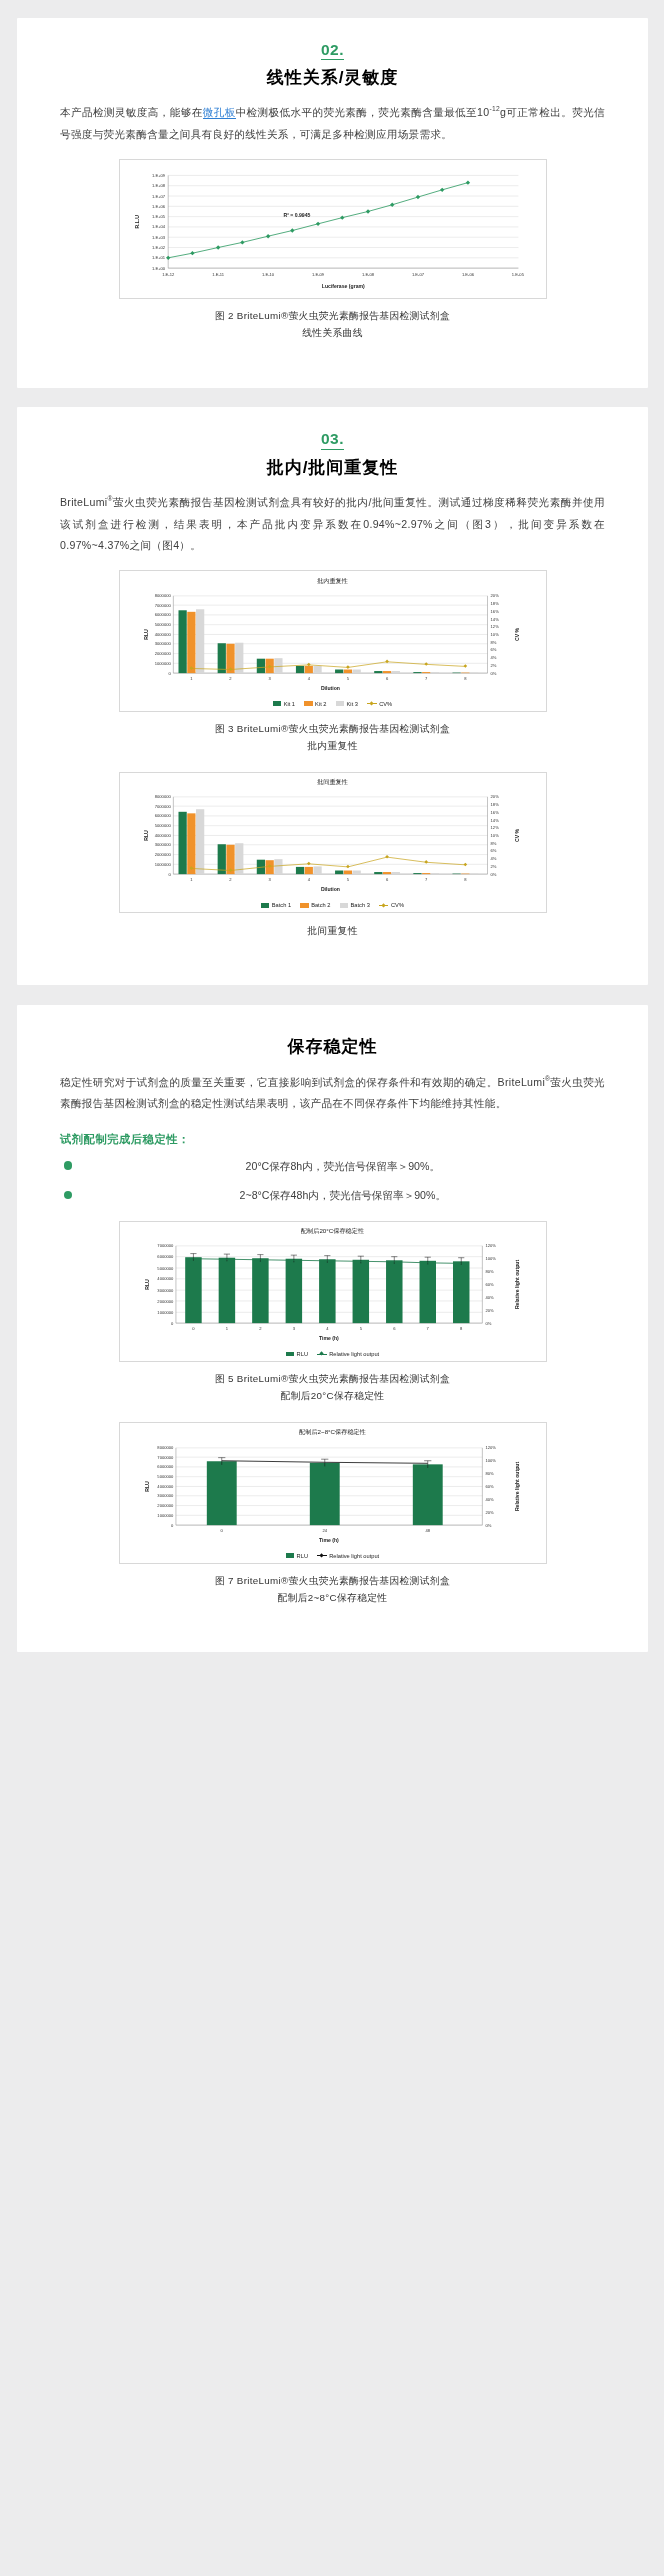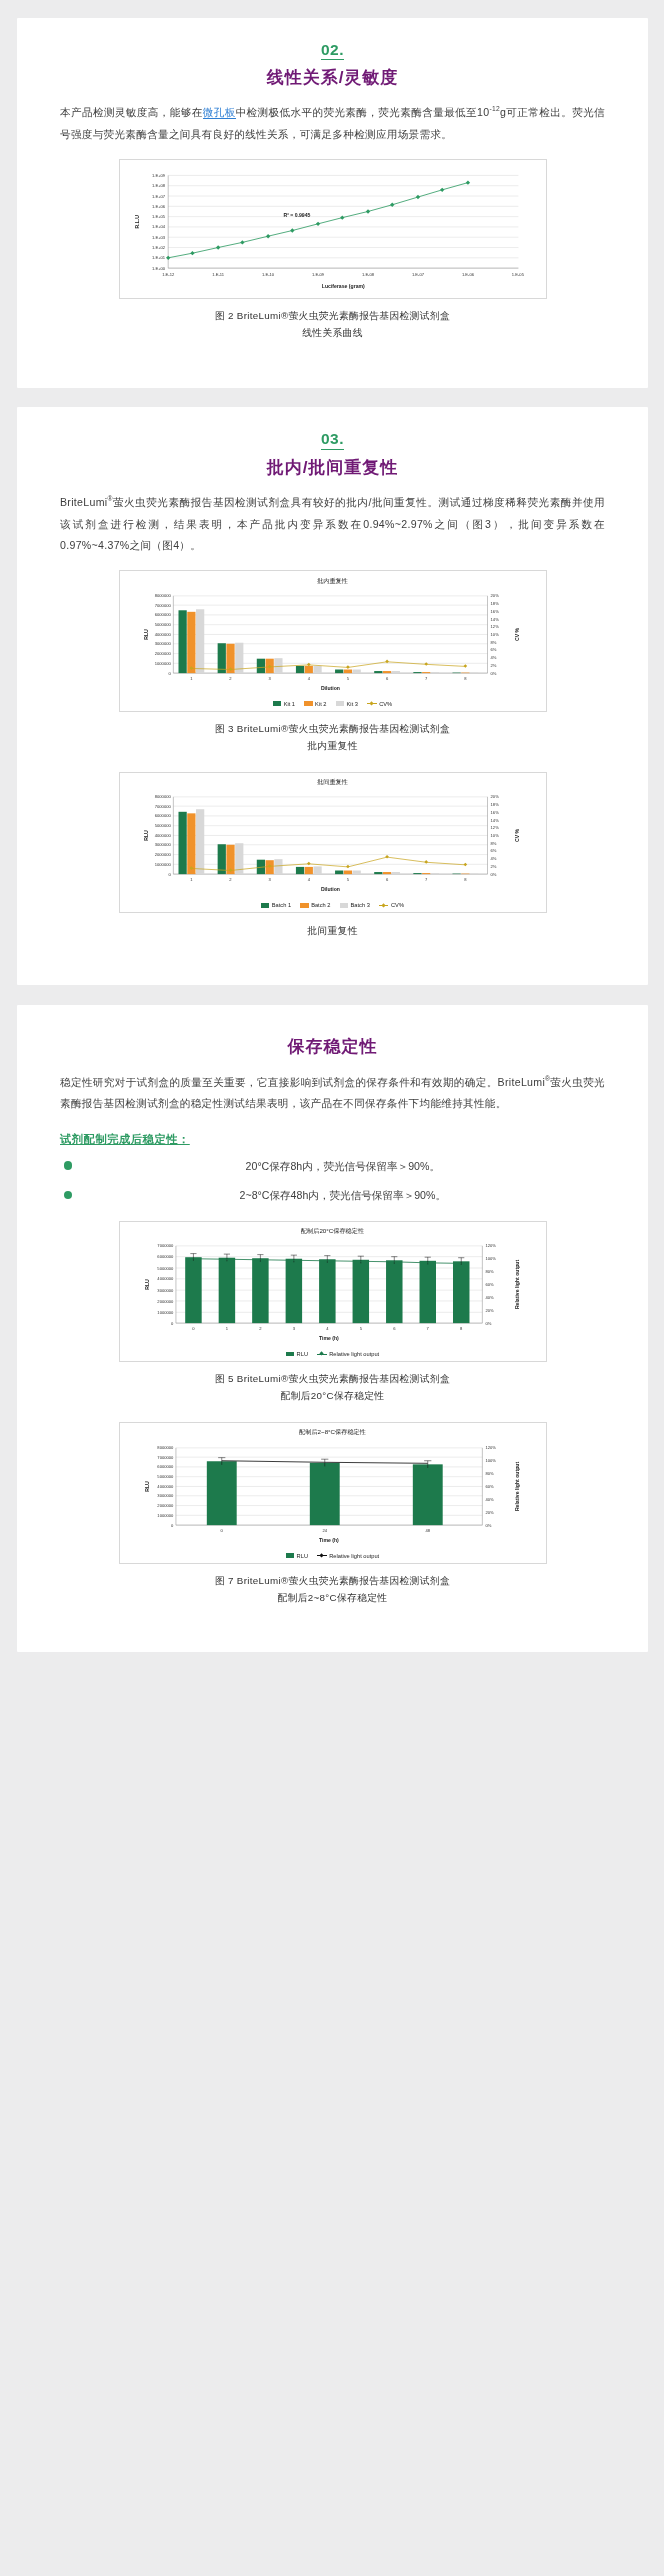--- a/index.html
+++ b/index.html
@@ -32,21 +32,21 @@
     font-weight: bold;
     letter-spacing: 0.5px;
     margin-bottom: 3.1px;
   }
   .sec-num .u {
     border-bottom: 1.5px solid #2e9b63;
     padding-bottom: 1.5px;
   }
   .sec-title {
     text-align: center;
-    color: #701a75;
+    color: #000000;
     font-size: 17px;
     font-weight: bold;
     letter-spacing: 1px;
     margin: 7.2px 0 13.4px 0;
   }
   .body-text {
     color: #3d3d3d;
     font-size: 10.6px;
     line-height: 2.05;
     text-align: justify;
@@ -56,21 +56,20 @@
     color: #2f7fd4;
     border-bottom: 0.5px solid #2f7fd4;
   }
   .sup { font-size: 6.7px; vertical-align: super; }
   .sub-head {
     color: #2e9b63;
     font-size: 11.3px;
     font-weight: bold;
     margin: 17.5px 0 8.2px 0;
     letter-spacing: 0.5px;
-    text-decoration: underline;
   }
   ul.bullets { margin: 0; padding: 0; list-style: none; text-align: center; }
   ul.bullets li {
     position: relative;
     padding-left: 20.6px;
     color: #3d3d3d;
     font-size: 10.6px;
     line-height: 1.9;
     margin-bottom: 9.3px;
   }

